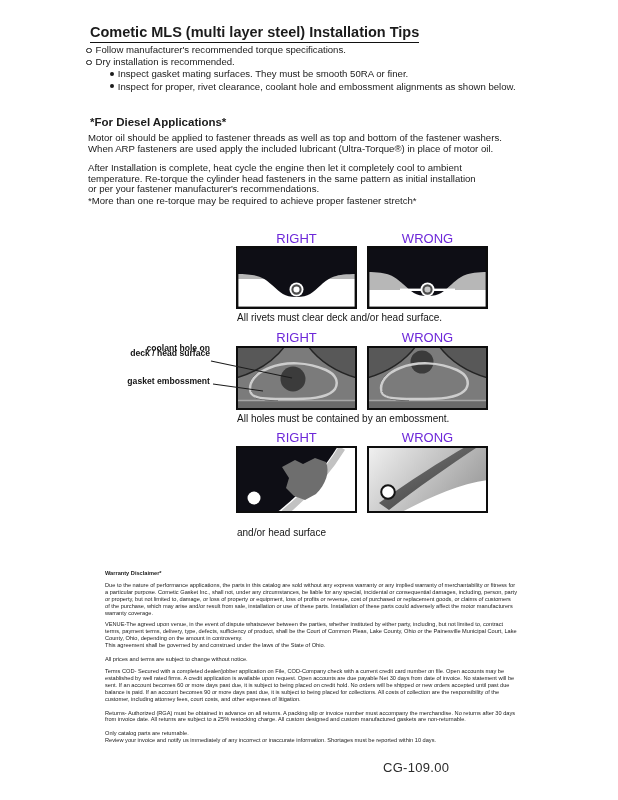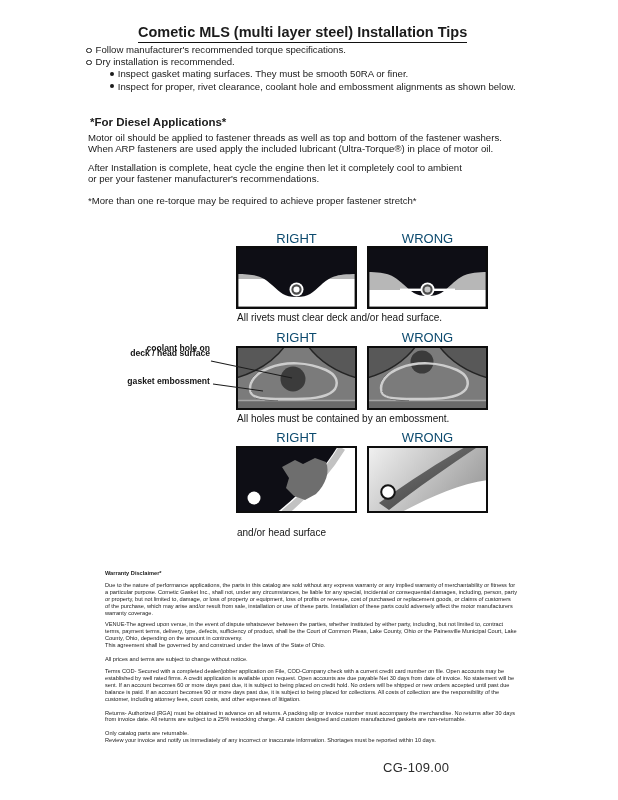--- a/index.html
+++ b/index.html
@@ -1,37 +1,37 @@
 <!DOCTYPE html>
 <html><head>
 <meta charset="utf-8">
 <style>
   html,body{margin:0;padding:0;background:#ffffff;}
   #page{position:relative;width:618px;height:800px;background:#ffffff;overflow:hidden;
         font-family:"Liberation Sans", sans-serif;color:#1b1b1b;}
   .abs{position:absolute;}
   
   #title{top:24px;left:90px;font-size:14.5px;font-weight:700;
-         border-bottom:1.6px solid #111;padding-bottom:2px;white-space:nowrap;margin-left:48px;}
+         border-bottom:1.6px solid #111;padding-bottom:2px;white-space:nowrap;}
   
   #tips{top:44px;left:86px;width:470px;font-size:9.6px;line-height:12.2px;}
   .brow{display:flex;align-items:flex-start;}
   .obullet{flex:0 0 auto;width:3.6px;height:3.6px;border:1px solid #1b1b1b;border-radius:50%;
            margin:3.6px 4px 0 0;}
   .fbullet{flex:0 0 auto;width:3.8px;height:3.8px;background:#1b1b1b;border-radius:50%;
            margin:3.6px 4px 0 0;}
   .sub{margin-left:24px;}
   
   #diesel-heading{top:116px;left:90px;font-size:11.5px;font-weight:700;text-align:center;}
   .para{left:88px;width:452px;font-size:9.6px;line-height:10.6px;}
   #diesel-p1{top:133px;}
   #diesel-p2{top:163px;}
   #diesel-note{top:196px;}
   
-  .dg-header{width:121px;text-align:center;font-size:13px;color:#0c4a6e;}
+  .dg-header{width:121px;text-align:center;font-size:13px;color:#6d28d9;}
   .dg-caption{left:237px;font-size:10px;color:#141414;white-space:nowrap;}
   .ann{font-size:8.6px;font-weight:700;text-align:right;white-space:nowrap;color:#141414;}
   .panel{position:absolute;display:block;}
   svg{display:block;}
   
   #warranty{top:570px;left:105px;width:412px;font-size:5.65px;line-height:6.9px;color:#222;}
   #warranty .wt{font-weight:700;margin:0 0 5px 0;}
   #warranty p{margin:0;}
   #warranty .mt{margin-top:5px;}
   #warranty .mt2{margin-top:7px;}
@@ -64,20 +64,21 @@
     </div>
   </div>
 
   <div id="diesel-heading" class="abs">*For Diesel Applications*</div>
   <div id="diesel-p1" class="abs para">
     <div>Motor oil should be applied to fastener threads as well as top and bottom of the fastener washers.</div>
     <div>When ARP fasteners are used apply the included lubricant (Ultra-Torque®) in place of motor oil.</div>
   </div>
   <div id="diesel-p2" class="abs para">
     <div>After Installation is complete, heat cycle the engine then let it completely cool to ambient</div>
+    <div>temperature. Re-torque the cylinder head fasteners in the same pattern as initial installation</div>
     <div>or per your fastener manufacturer's recommendations.</div>
   </div>
   <div id="diesel-note" class="abs para">*More than one re-torque may be required to achieve proper fastener stretch*</div>
 
   <div class="abs dg-header" style="top:231px;left:236px;">RIGHT</div>
   <div class="abs dg-header" style="top:231px;left:367px;">WRONG</div>
 
   <svg class="panel" style="top:246px;left:236px;" width="121" height="63" viewBox="0 0 121 63">
     <rect x="0" y="0" width="121" height="63" fill="#ffffff"></rect>
     <rect x="0" y="24" width="121" height="9" fill="#b7b7b7"></rect>

